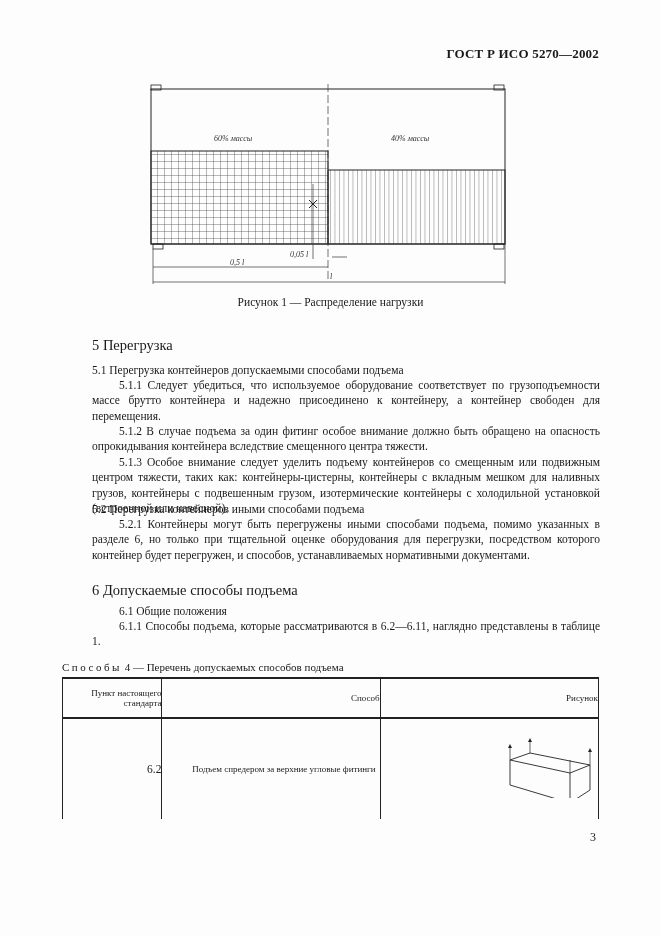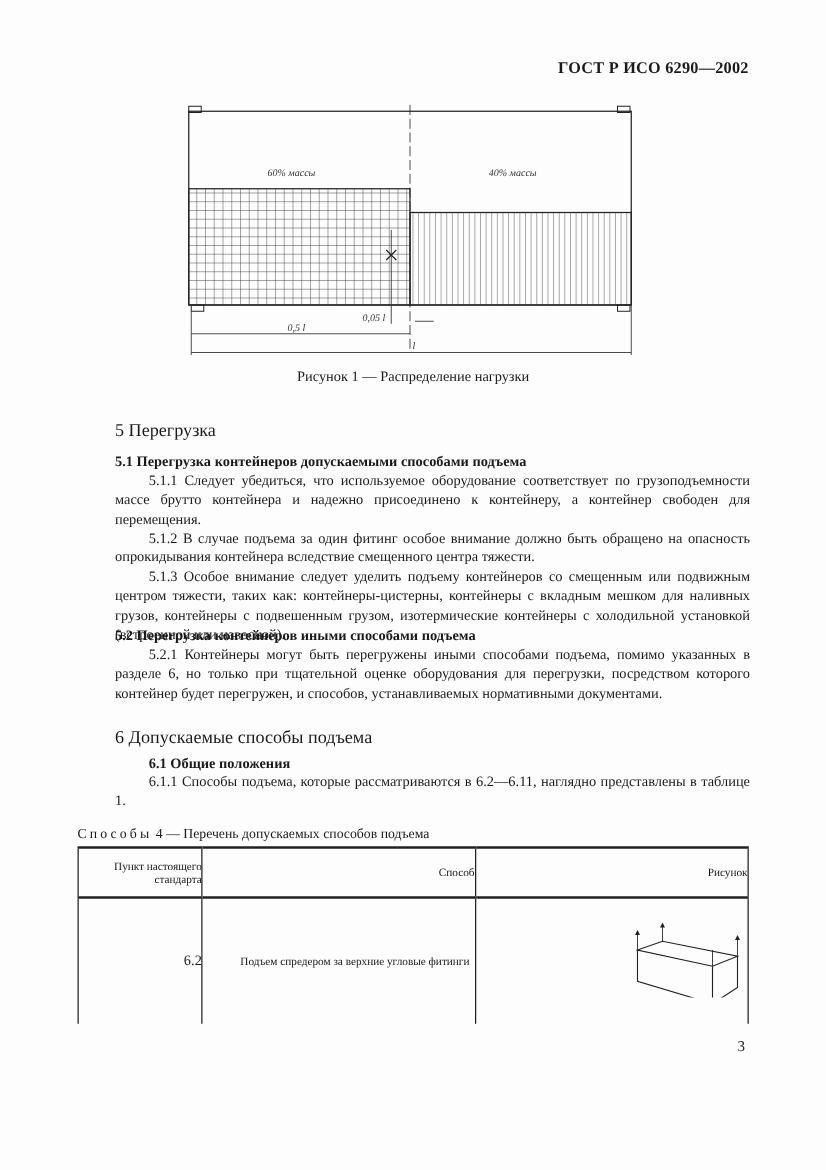--- a/index.html
+++ b/index.html
@@ -3,37 +3,37 @@
 <meta charset="utf-8">
 <style>
   html, body { margin:0; padding:0; background:#fdfdfd; }
   body { width:661px; height:936px; position:relative; overflow:hidden;
          font-family:"Liberation Serif", serif; color:#1a1a1a; }
   .abs { position:absolute; }
   .hdr { right:62px; top:46px; font-weight:bold; font-size:13px; letter-spacing:0.2px; }
   .fig { left:150px; top:84px; width:370px; height:200px; }
   .caption { left:0; width:661px; top:296px; text-align:center; font-size:11.5px; }
   .h1 { left:92px; font-weight:normal; font-size:14.5px; }
-  .h2 { left:92px; font-weight:bold; font-size:11.5px; }
+  .h2 { left:92px; font-weight:normal; font-size:11.5px; }
   .p { left:92px; width:508px; font-size:11.5px; line-height:15.3px; text-align:justify; }
   .p .ind { display:inline-block; width:27px; }
   .tcap { left:62px; top:661px; font-size:11px; }
   .tcap .sp { letter-spacing:2.5px; }
   table.t { position:absolute; left:62px; top:677px; width:537px; border-collapse:collapse; }
   table.t td { border-left:1.5px solid #222; border-right:1.5px solid #222; font-size:9px; vertical-align:middle; text-align:right; padding:0; }
   table.t tr.head td { border-top:2px solid #222; border-bottom:2px solid #222; height:38px; }
   table.t tr.row td { height:100px; }
   .c1 { width:100px; } .c2 { width:216px; } .c3 { width:221px; }
   .cell-text { font-size:11.5px; text-align:justify; padding:0 4px 0 2px !important; }
   .pagenum { left:590px; top:830px; font-size:12px; }
 </style>
 </head>
 <body>
 
-<div class="abs hdr">ГОСТ Р ИСО 6290—2002</div>
+<div class="abs hdr">ГОСТ Р ИСО 5270—2002</div>
 
 <svg class="abs fig" viewBox="0 0 370 200" width="370" height="200">
   <defs>
     <pattern id="grid" width="7" height="7" patternUnits="userSpaceOnUse">
       <path d="M0 0 H7 M0 0 V7" stroke="#333" stroke-width="0.7" fill="none"></path>
     </pattern>
     <pattern id="vlines" width="4.5" height="10" patternUnits="userSpaceOnUse">
       <path d="M0 0 V10" stroke="#555" stroke-width="0.8"></path>
     </pattern>
   </defs>

